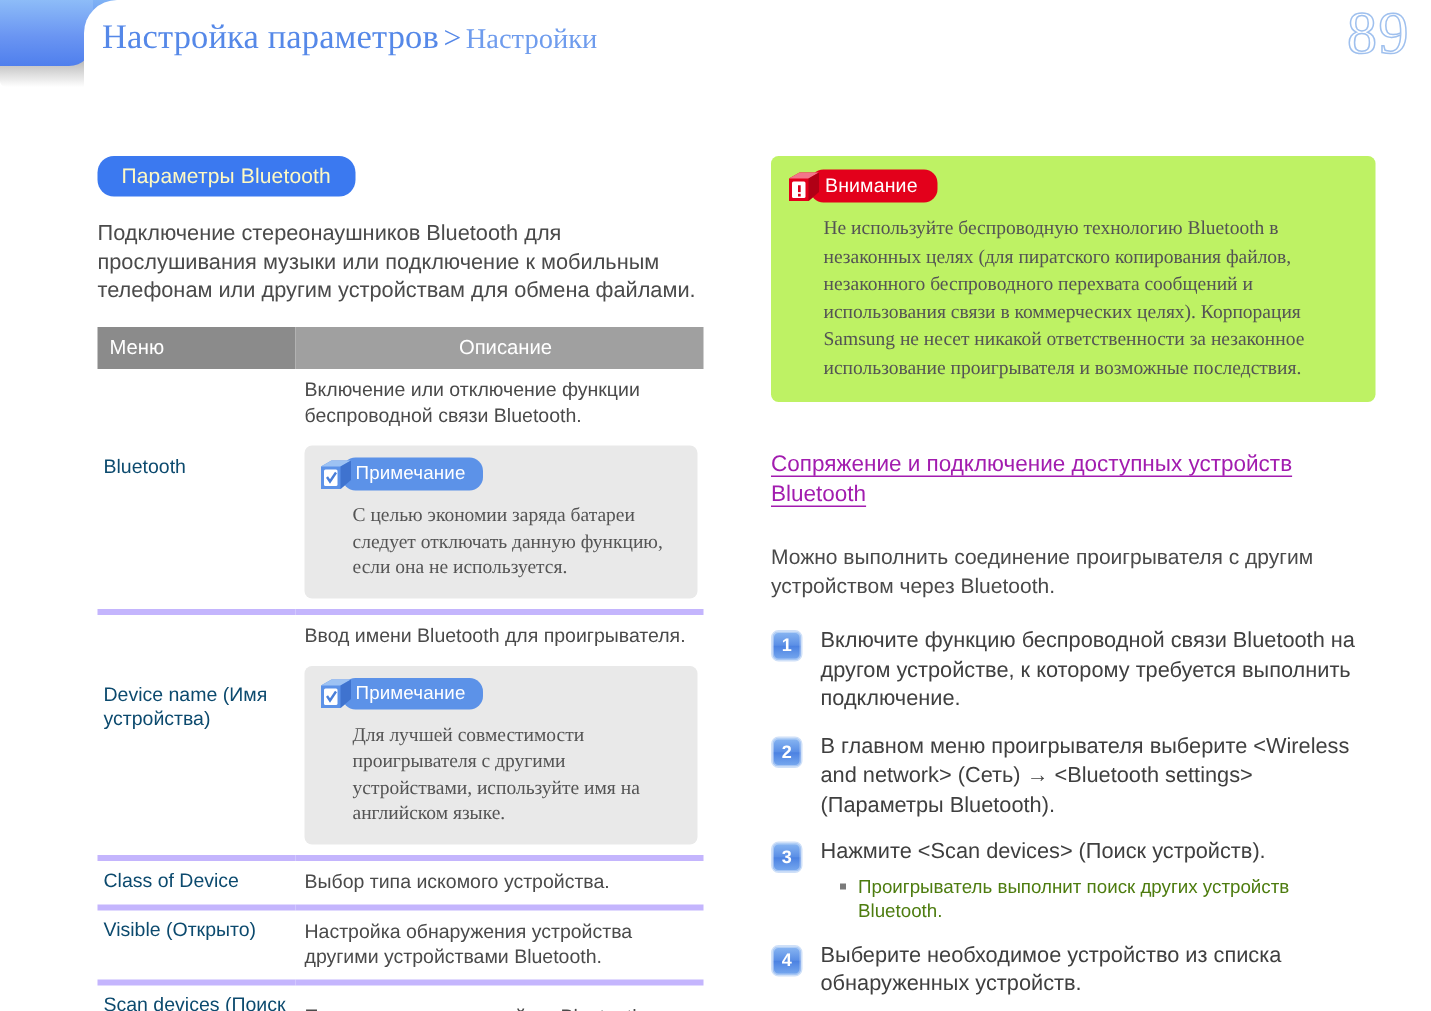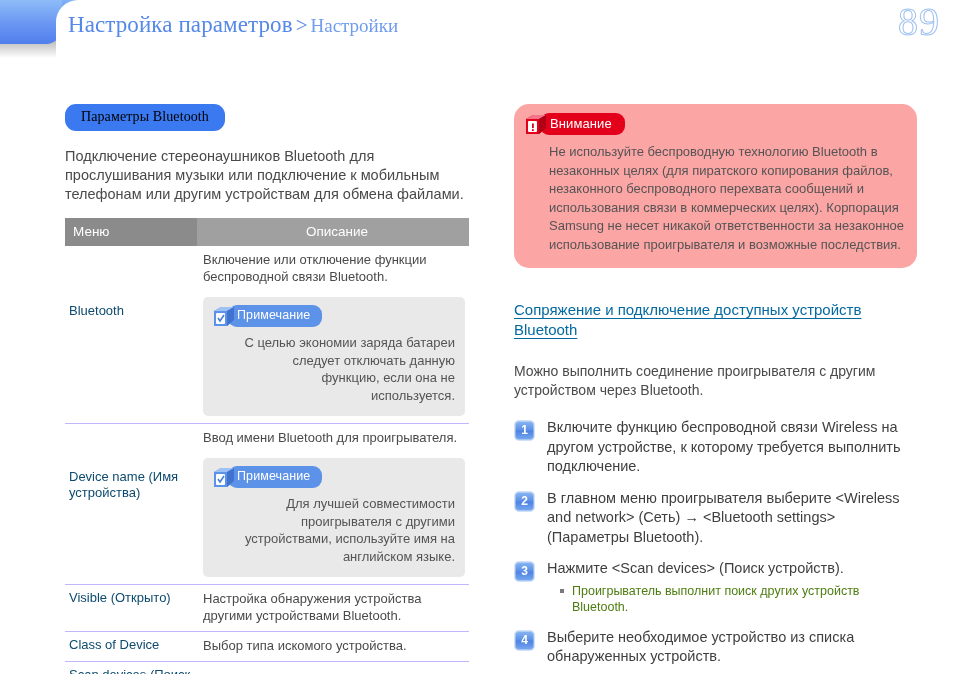--- a/index.html
+++ b/index.html
@@ -100,27 +100,26 @@
   .col-right {
     position: absolute;
     left: 514px; top: 104px;
     width: 404px;
   }
 
   
   .pill-badge {
     display: inline-block;
     background: #3b79f0;
-    color: #000000;
+    color: #fef9c3;
     font-size: 14px;
     line-height: 1;
     padding: 6px 16px 7px 16px;
     border-radius: 11px;
     letter-spacing: 0.1px;
-    font-family: Liberation Serif, serif;
   }
 
   .intro-text {
     margin-top: 16px;
     font-size: 14.5px;
     line-height: 19px;
     color: #4a4a4a;
   }
 
   
@@ -146,21 +145,21 @@
   }
   .bt-table th.th-desc {
     background: #a0a0a0;
     text-align: center;
   }
   .bt-table td {
     vertical-align: top;
     padding: 5px 0 7px 0;
     font-size: 13px;
     line-height: 17px;
-    border-bottom: 1px solid #c4b5fd;
+    border-bottom: 4px solid #c4b5fd;
   }
   .bt-table td.cell-menu {
     width: 124px;
     color: #0c4a6e;
     padding-left: 4px;
     padding-right: 6px;
     line-height: 16px;
   }
   .bt-table td.cell-desc {
     color: #4a4a4a;
@@ -170,21 +169,20 @@
   .menu-vcenter {
     display: block;
   }
 
   
   .note-box {
     background: #e9e9e9;
     border-radius: 5px;
     padding: 8px 10px 12px 10px;
     margin-top: 12px;
-    text-align: right;
   }
   .note-head {
     display: flex;
     align-items: center;
     gap: 0px;
     height: 22px;
   }
   .cube-icon {
     width: 22px;
     height: 21px;
@@ -208,42 +206,43 @@
     background: #e3001b;
     padding: 4px 13px 5px 10px;
     font-size: 13px;
   }
   .note-body {
     margin-top: 7px;
     margin-left: 22px;
     font-size: 13px;
     line-height: 17.5px;
     color: #545454;
+    font-family: Liberation Serif, serif;
   }
 
   
   .warn-box {
-    background: #fca5a5;
-    border-radius: 15px;
+    background: #bef264;
+    border-radius: 5px;
     padding: 9px 12px 14px 11px;
     width: 380px;
   }
   .warn-box .note-body {
     margin-left: 24px;
     margin-top: 8px;
     font-size: 13px;
     line-height: 18.5px;
   }
 
   
   .green-heading {
     margin-top: 32px;
     font-size: 15px;
     line-height: 20px;
-    color: #0369a1;
+    color: #a21caf;
     text-decoration: underline;
     text-underline-offset: 3px;
     width: 372px;
   }
   .sub-intro {
     margin-top: 22px;
     font-size: 14px;
     line-height: 19px;
     color: #4a4a4a;
   }
@@ -365,30 +364,30 @@
               </span>
               <span class="note-label">Примечание</span>
             </div>
             <div class="note-body">Для лучшей совместимости проигрывателя с другими устройствами, используйте имя на английском языке.</div>
           </div>
         </td>
       </tr>
 
       <tr>
         <td class="cell-menu">
+          <span>Class of Device</span>
+        </td>
+        <td class="cell-desc">Выбор типа искомого устройства.</td>
+      </tr>
+
+      <tr>
+        <td class="cell-menu">
           <span>Visible (Открыто)</span>
         </td>
         <td class="cell-desc">Настройка обнаружения устройства другими устройствами Bluetooth.</td>
-      </tr>
-
-      <tr>
-        <td class="cell-menu">
-          <span>Class of Device</span>
-        </td>
-        <td class="cell-desc">Выбор типа искомого устройства.</td>
       </tr>
 
       <tr>
         <td class="cell-menu">
           <span>Scan devices (Поиск устройств)</span>
         </td>
         <td class="cell-desc" style="padding-top:12px;">Поиск доступных устройств Bluetooth.</td>
       </tr>
     </tbody>
   </table>
@@ -413,21 +412,21 @@
     <div class="note-body">Не используйте беспроводную технологию Bluetooth в незаконных целях (для пиратского копирования файлов, незаконного беспроводного перехвата сообщений и использования связи в коммерческих целях). Корпорация Samsung не несет никакой ответственности за незаконное использование проигрывателя и возможные последствия.</div>
   </div>
 
   <div class="green-heading">Сопряжение и подключение доступных устройств Bluetooth</div>
   <div class="sub-intro">Можно выполнить соединение проигрывателя с другим устройством через Bluetooth.</div>
 
   <div class="steps">
 
     <div class="step">
       <div class="step-num">1</div>
-      <div class="step-text">Включите функцию беспроводной связи Wireless на другом устройстве, к которому требуется выполнить подключение.</div>
+      <div class="step-text">Включите функцию беспроводной связи Bluetooth на другом устройстве, к которому требуется выполнить подключение.</div>
     </div>
 
     <div class="step">
       <div class="step-num">2</div>
       <div class="step-text">В главном меню проигрывателя выберите &lt;Wireless and network&gt; (Сеть) → &lt;Bluetooth settings&gt; (Параметры Bluetooth).</div>
     </div>
 
     <div class="step">
       <div class="step-num">3</div>
       <div>

